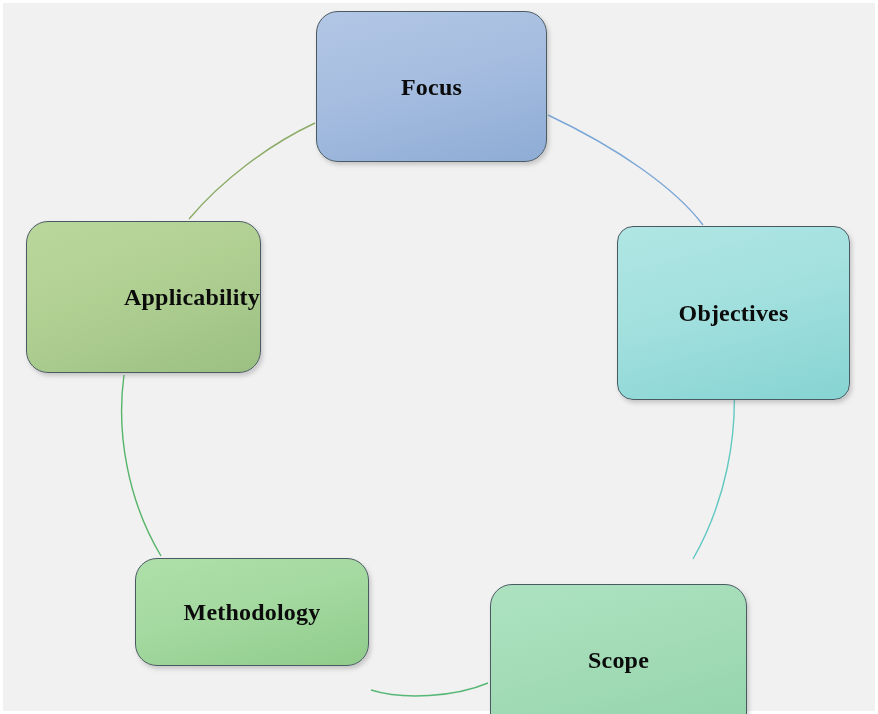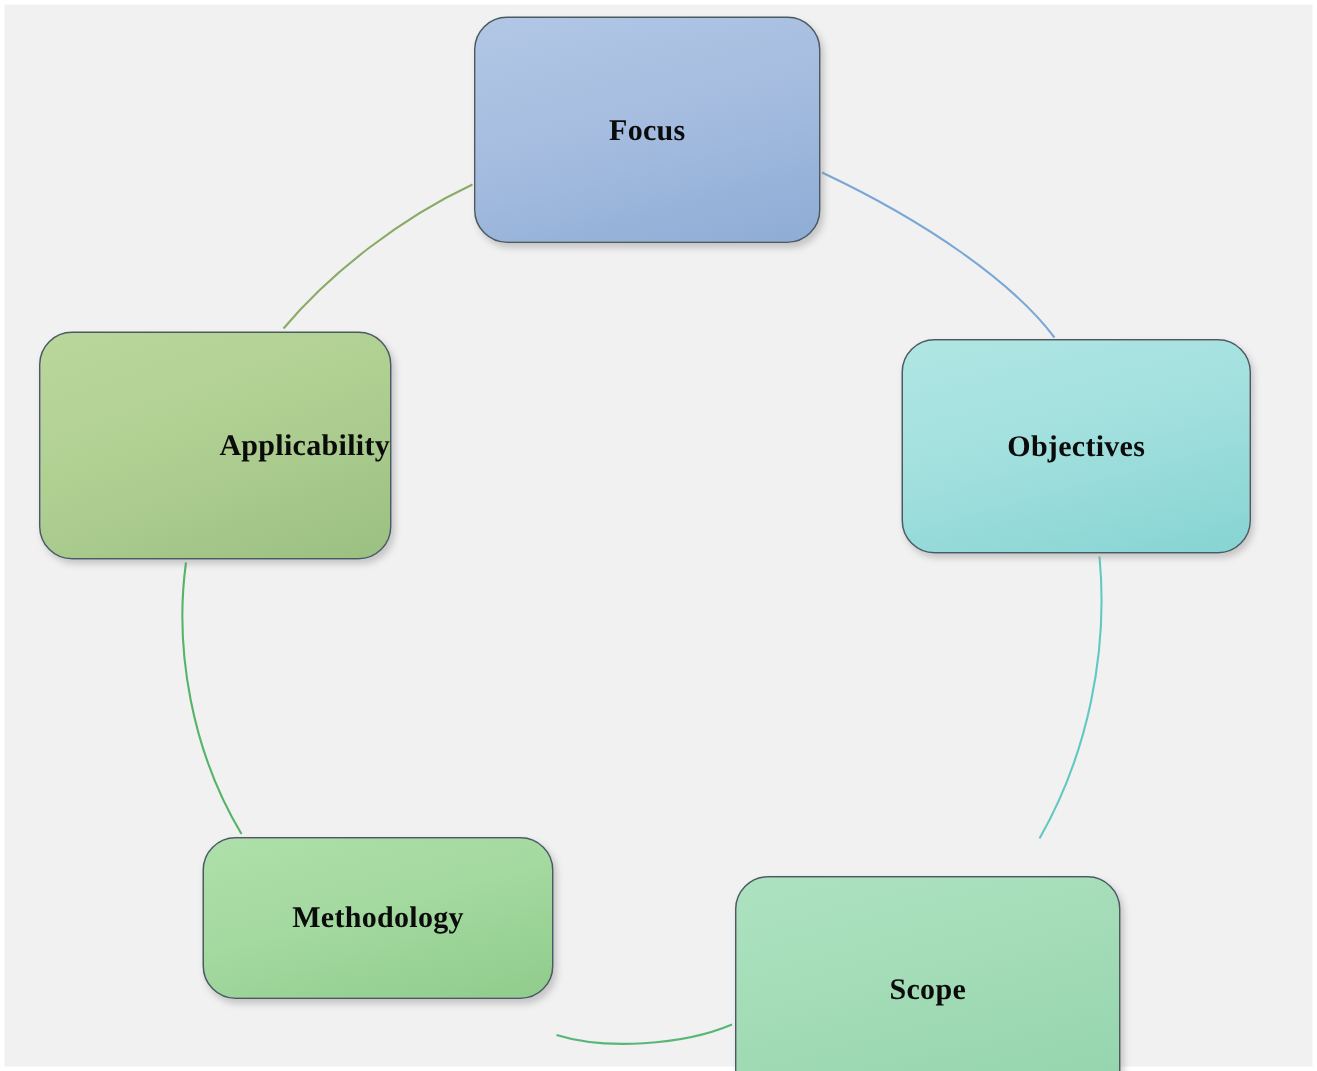--- a/index.html
+++ b/index.html
@@ -36,30 +36,30 @@
     justify-content: center;
     box-sizing: border-box;
     border-radius: 22px;
     border: 1.3px solid #4a5a63;
     box-shadow: 2px 3px 4px rgba(120,120,120,0.35);
     text-align: center;
   }
   .node-label {
     font-family: "Liberation Serif", serif;
     font-weight: bold;
-    font-size: 20px;
+    font-size: 24px;
     color: #0b0b0b;
     letter-spacing: 0.2px;
     line-height: 1;
     white-space: nowrap;
   }
 
   
   #node-focus        { left: 313px; top: 8px;   width: 231px; height: 151px; }
-  #node-objectives   { left: 598px; top: 223px; width: 233px; height: 143px; }
+  #node-objectives   { left: 614px; top: 223px; width: 233px; height: 174px; border-radius: 16px; }
   #node-scope        { left: 487px; top: 581px; width: 257px; height: 152px; }
   #node-methodology  { left: 132px; top: 555px; width: 234px; height: 108px; }
   #node-applicability{ left: 23px;  top: 218px; width: 235px; height: 152px; }
 </style>
 </head>
 <body>
 
 <div id="canvas">
 
   <svg id="arcs" viewBox="0 0 878 714" width="878" height="714" xmlns="http://www.w3.org/2000/svg">

